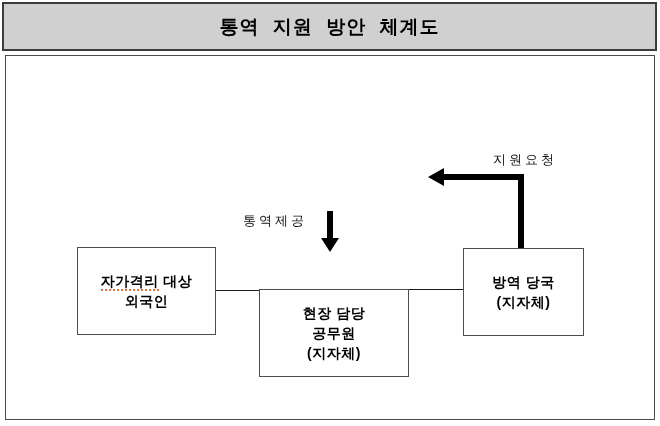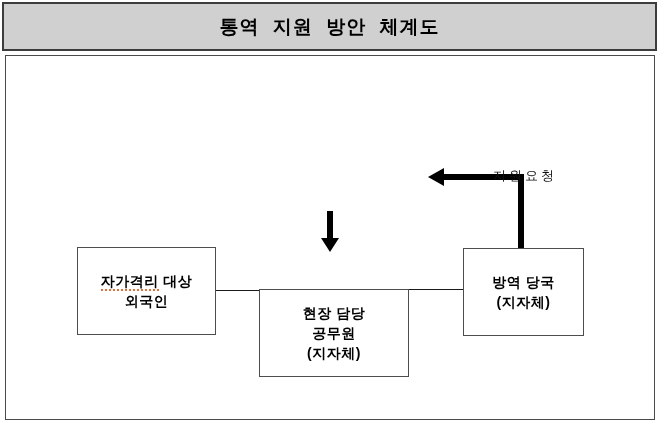--- a/index.html
+++ b/index.html
@@ -104,21 +104,20 @@
     border-right: 16px solid var(--arrow-color, #000);
   }
 
   
   .edge-label {
     position: absolute;
     font-size: 13px;
     letter-spacing: 3px;
     color: #111;
     white-space: nowrap;
-    margin-top: 16px;
   }
   #label-provide { left: 243px; top: 212px; }
   #label-request { left: 493px; top: 151px; }
 </style>
 </head>
 <body>
 
 <div id="stage">
 
   <div class="title-bar">
@@ -150,15 +149,16 @@
   <div class="h-line" id="conn-left"></div>
   <div class="h-line" id="conn-right"></div>
 
   <div class="shaft" id="arrow-provide-shaft"></div>
   <div class="head" id="arrow-provide-head"></div>
 
   <div class="shaft" id="arrow-request-vert"></div>
   <div class="shaft" id="arrow-request-horiz"></div>
   <div class="head" id="arrow-request-head"></div>
 
+  <div class="edge-label" id="label-provide">통역제공</div>
   <div class="edge-label" id="label-request">지원요청</div>
 
 </div>
 
 </body></html>

